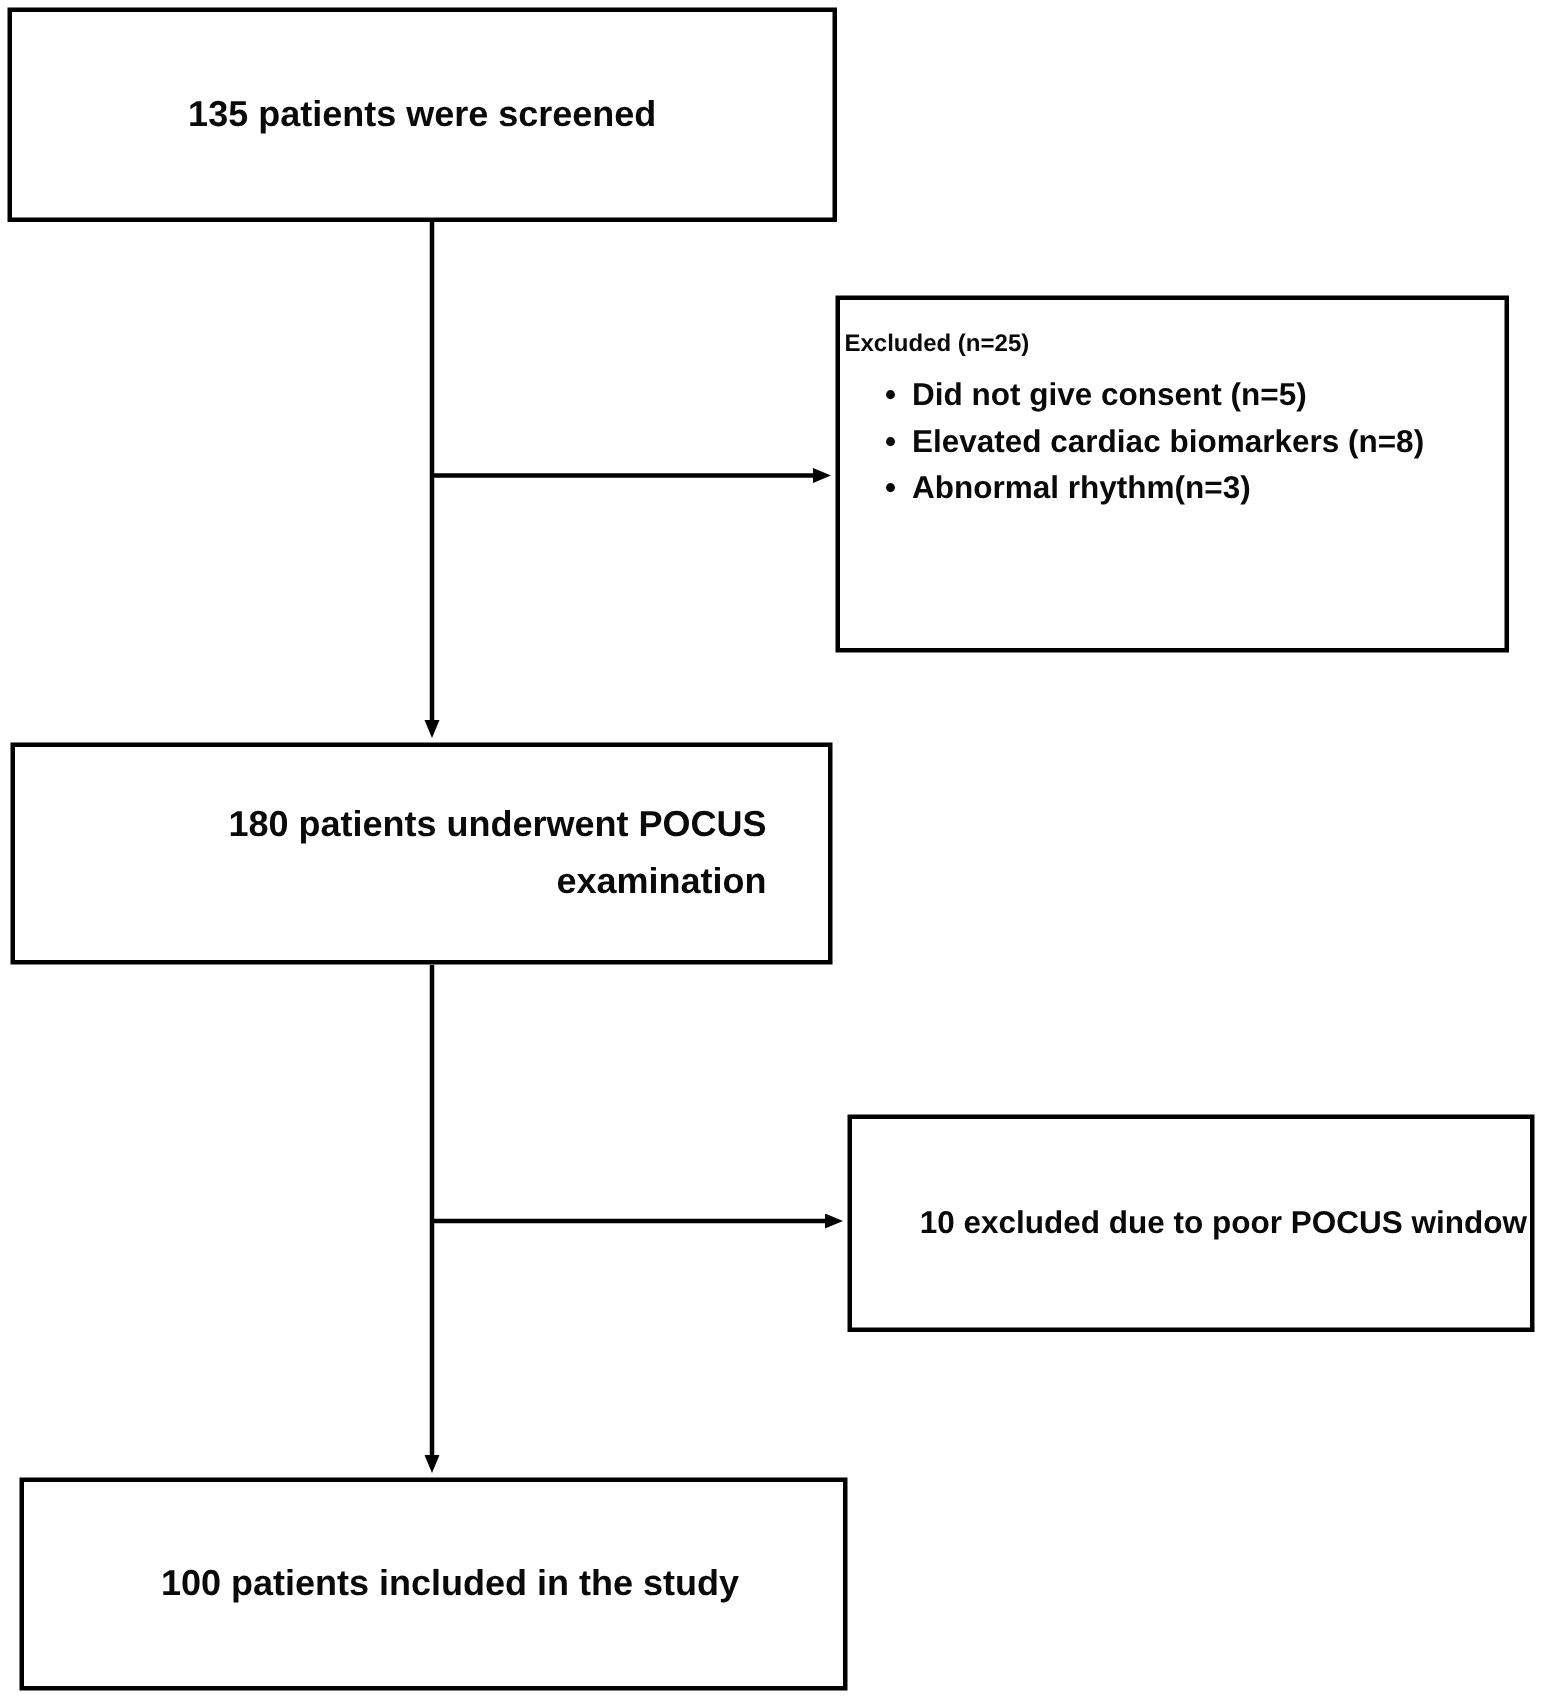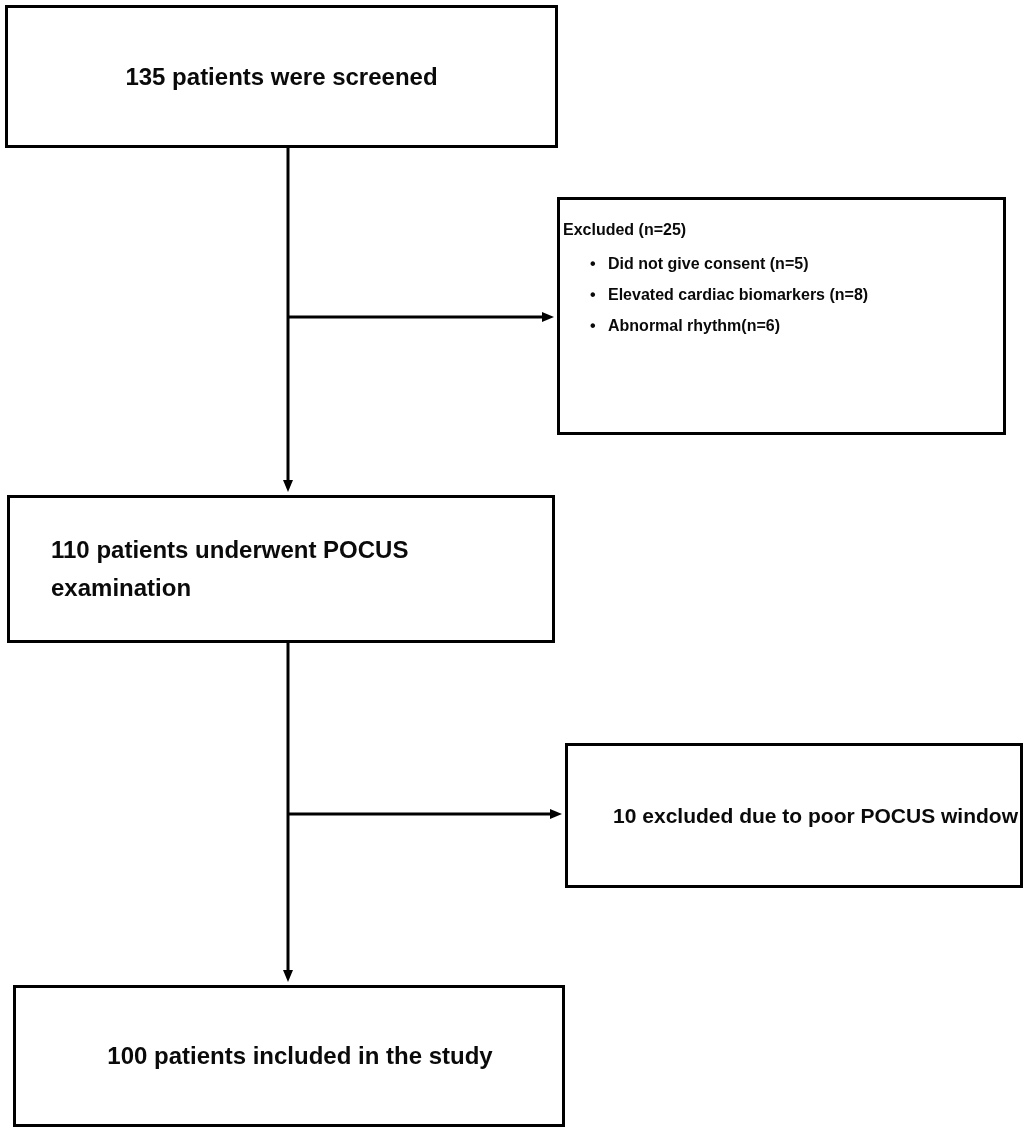--- a/index.html
+++ b/index.html
@@ -19,21 +19,21 @@
   .node {
     position: absolute;
     background: #ffffff;
     border: 3px solid #000000;
     box-sizing: border-box;
   }
   .center-node {
     display: flex;
     align-items: center;
     justify-content: center;
-    text-align: left;
+    text-align: right;
   }
   .headline {
     font-weight: bold;
     font-size: 24px;
     line-height: 38px;
     color: #0a0a0a;
   }
   #box-screened   { left: 5px;   top: 5px;   width: 553px; height: 143px; }
   #box-pocus      { left: 7px;   top: 495px; width: 548px; height: 148px; }
   #box-pocus .headline { max-width: 460px; }
@@ -50,21 +50,21 @@
     margin: 0 0 5px 0;
   }
   #box-excluded ul {
     margin: 0;
     padding: 0 0 0 27px;
     list-style: none;
   }
   #box-excluded li {
     position: relative;
     font-weight: bold;
-    font-size: 16px;
+    font-size: 21px;
     line-height: 31px;
     padding-left: 18px;
     white-space: nowrap;
   }
   #box-excluded li::before {
     content: "\2022";
     position: absolute;
     left: 0;
   }
 
@@ -114,26 +114,26 @@
 
   <div id="box-screened" class="node center-node">
     <div class="headline">135 patients were screened</div>
   </div>
 
   <div id="box-excluded" class="node">
     <div class="ex-title">Excluded (n=25)</div>
     <ul>
       <li>Did not give consent (n=5)</li>
       <li>Elevated cardiac biomarkers (n=8)</li>
-      <li>Abnormal rhythm(n=6)</li>
+      <li>Abnormal rhythm(n=3)</li>
     </ul>
   </div>
 
   <div id="box-pocus" class="node center-node">
-    <div class="headline">110 patients underwent POCUS examination</div>
+    <div class="headline">180 patients underwent POCUS examination</div>
   </div>
 
   <div id="box-poor-window" class="node">
     <div class="headline">10 excluded due to poor POCUS window</div>
   </div>
 
   <div id="box-included" class="node center-node">
     <div class="headline">100 patients included in the study</div>
   </div>
 

